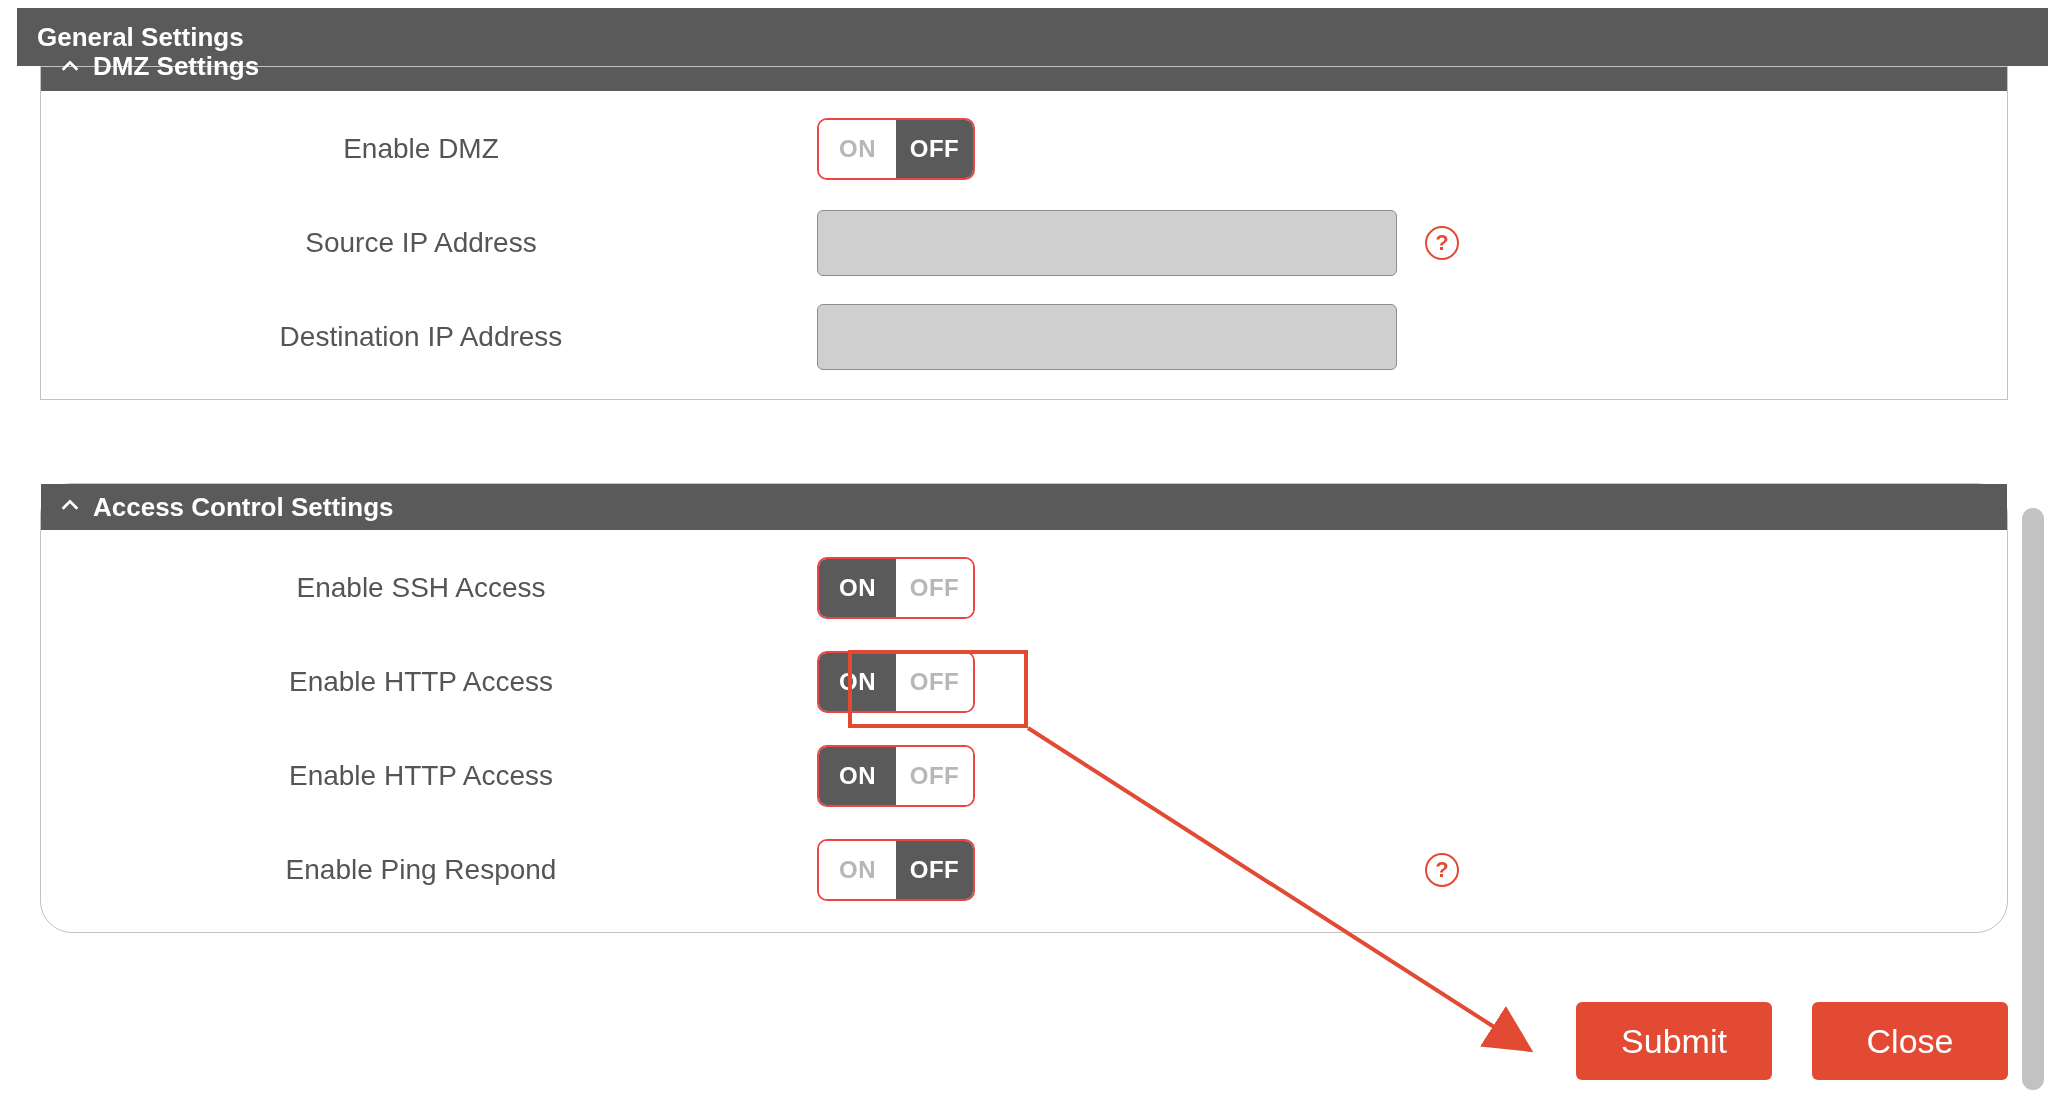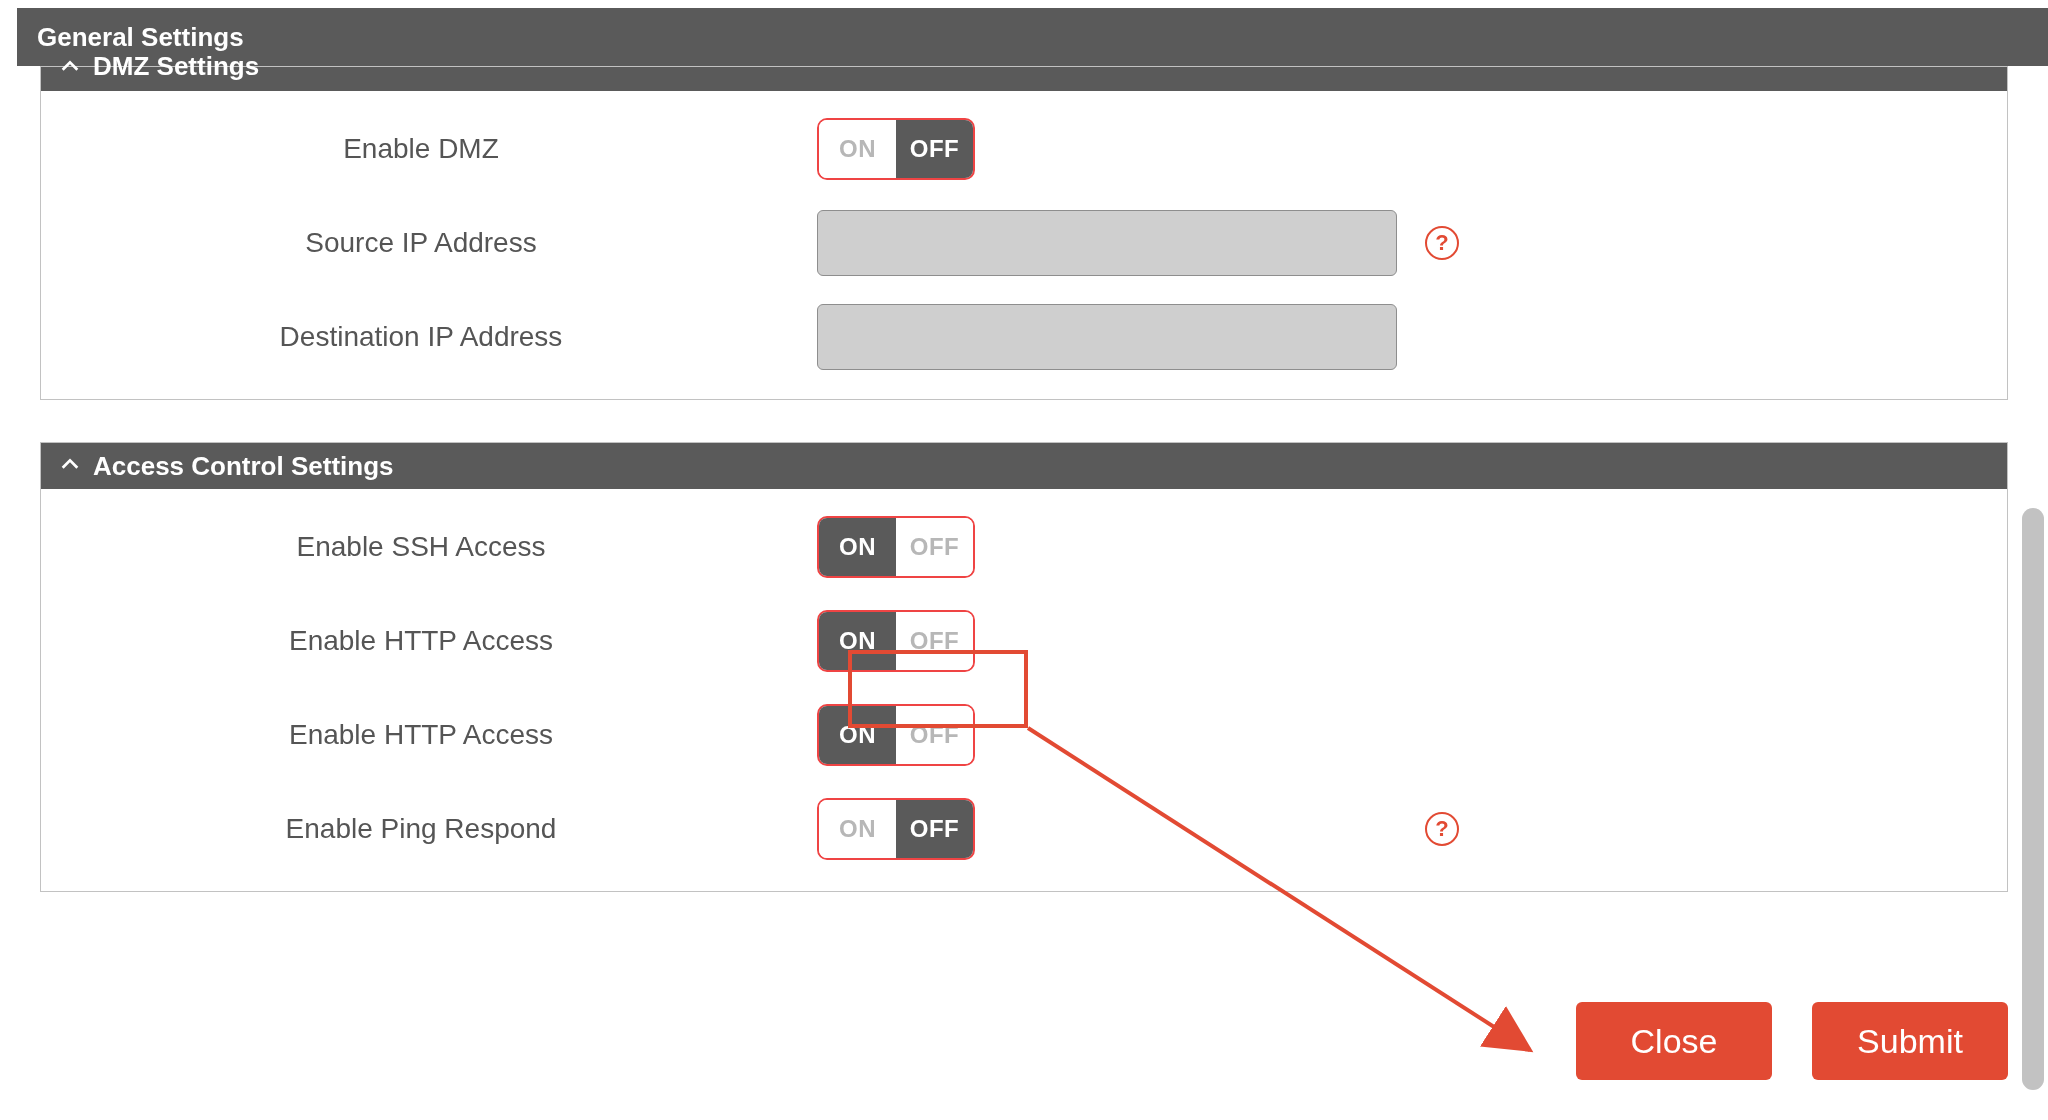--- a/index.html
+++ b/index.html
@@ -11,22 +11,22 @@
     position:absolute; left:17px; top:8px; width:100%; height:58px;
     background:#5a5a5a; color:#fff; display:flex; align-items:center;
     font-size:26px; font-weight:700; padding-left:20px;
   }
   .content-wrap {
     position:absolute; left:0; top:66px; right:0; bottom:0;
     padding:0 40px 180px 40px;
   }
 
   
-  .panel { border:1px solid #c2c2c2; margin-top:0; margin-bottom:42px; background:#fff; }
-  .panel:last-of-type { margin-bottom:0; }
+  .panel { border:1px solid #c2c2c2; margin-top:0; margin-bottom:83px; background:#fff; }
+  .panel:last-of-type { margin-bottom:0;border-radius:32px; }
   .panel-header {
     background:#5a5a5a; color:#fff; height:46px; display:flex; align-items:center;
     font-size:26px; font-weight:700; padding-left:18px; gap:12px;
   }
   .panel-header.clipped { height:24px; padding-top:0; align-items:flex-start; }
   .panel-header.clipped .hdr-txt { position:relative; top:-16px; }
   .panel-header.clipped .chev { position:relative; top:-10px; }
   .chev { width:22px; height:22px; transform:rotate(180deg); }
   .chev path { stroke:#fff; stroke-width:3; fill:none; }
 
@@ -211,20 +211,20 @@
   <svg class="anno-svg" viewBox="0 0 2048 1120">
     <defs>
       <marker id="arrowhead" markerWidth="14" markerHeight="14" refX="11" refY="6" orient="auto">
         <path d="M0,0 L12,6 L0,12 Z" fill="#e24a33"></path>
       </marker>
     </defs>
     <line x1="1028" y1="728" x2="1530" y2="1050" stroke="#e24a33" stroke-width="4" marker-end="url(#arrowhead)"></line>
   </svg>
 
   <div class="footer-btns">
+    <button id="submit-btn" class="btn">Submit</button>
     <button class="btn">Close</button>
-    <button id="submit-btn" class="btn">Submit</button>
   </div>
 
   <div class="scroll-track"></div>
   <div class="scroll-thumb"></div>
 
 </div>
 
 </body></html>

